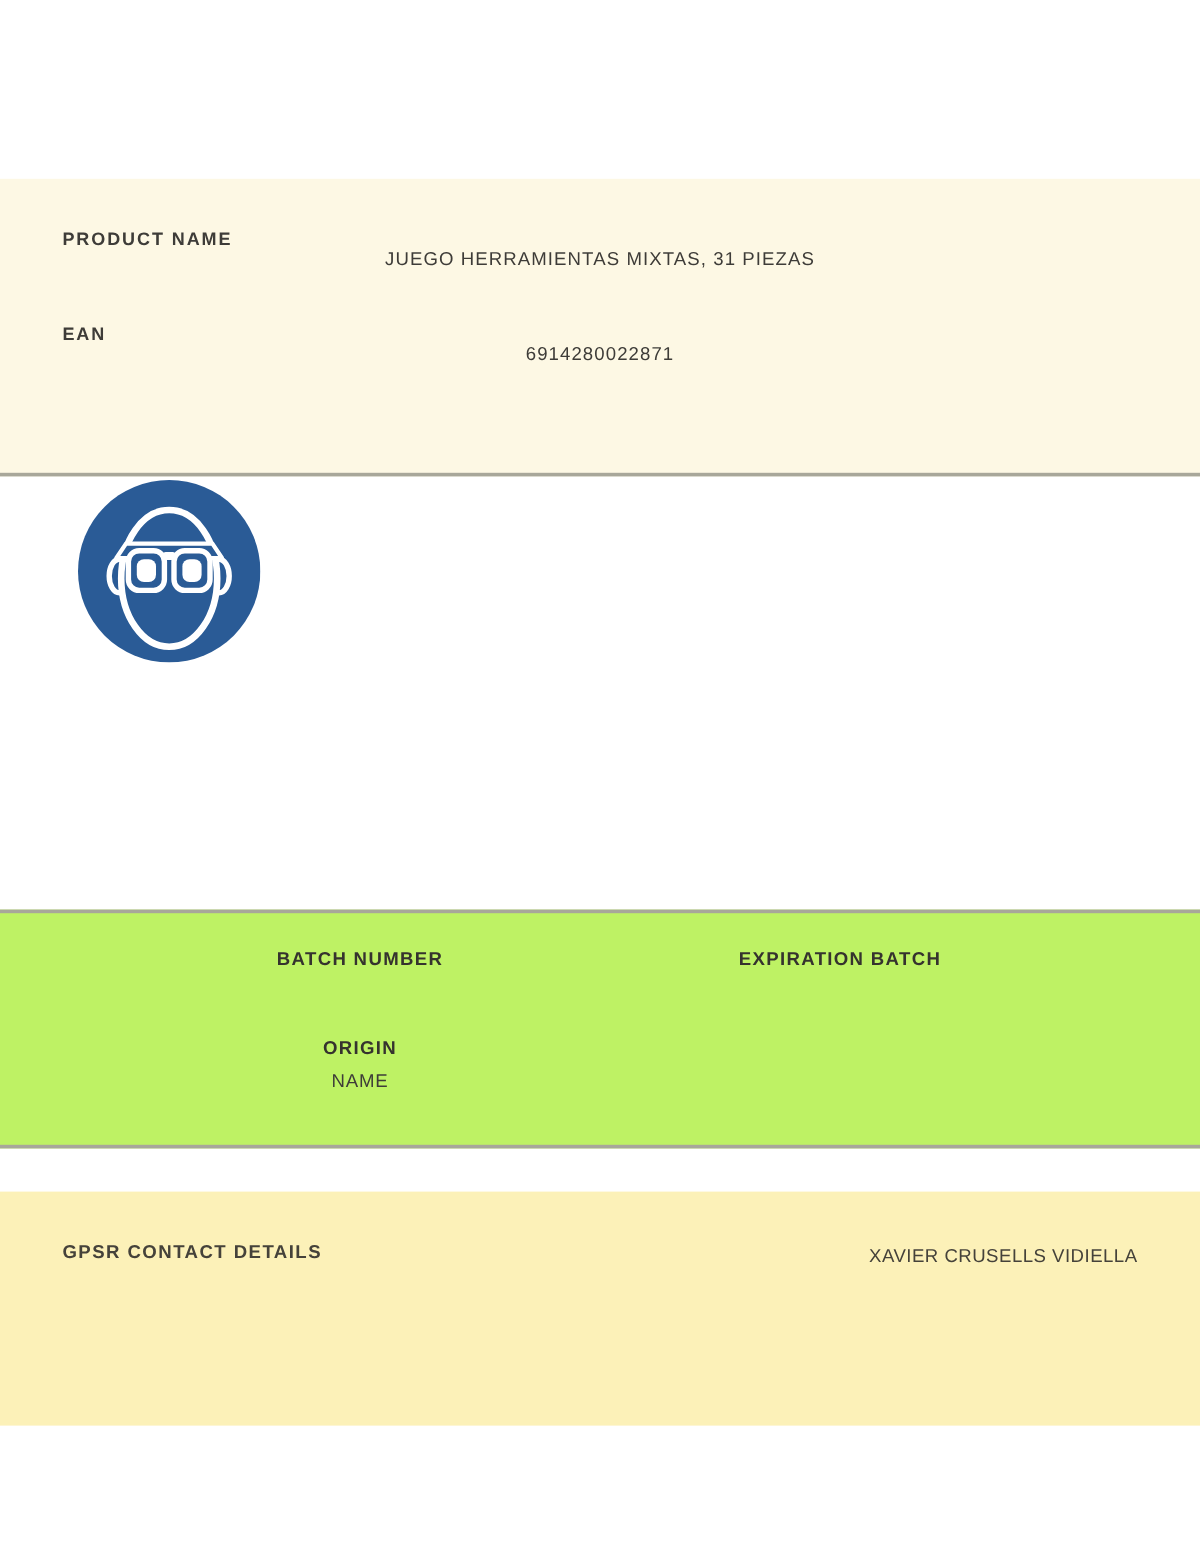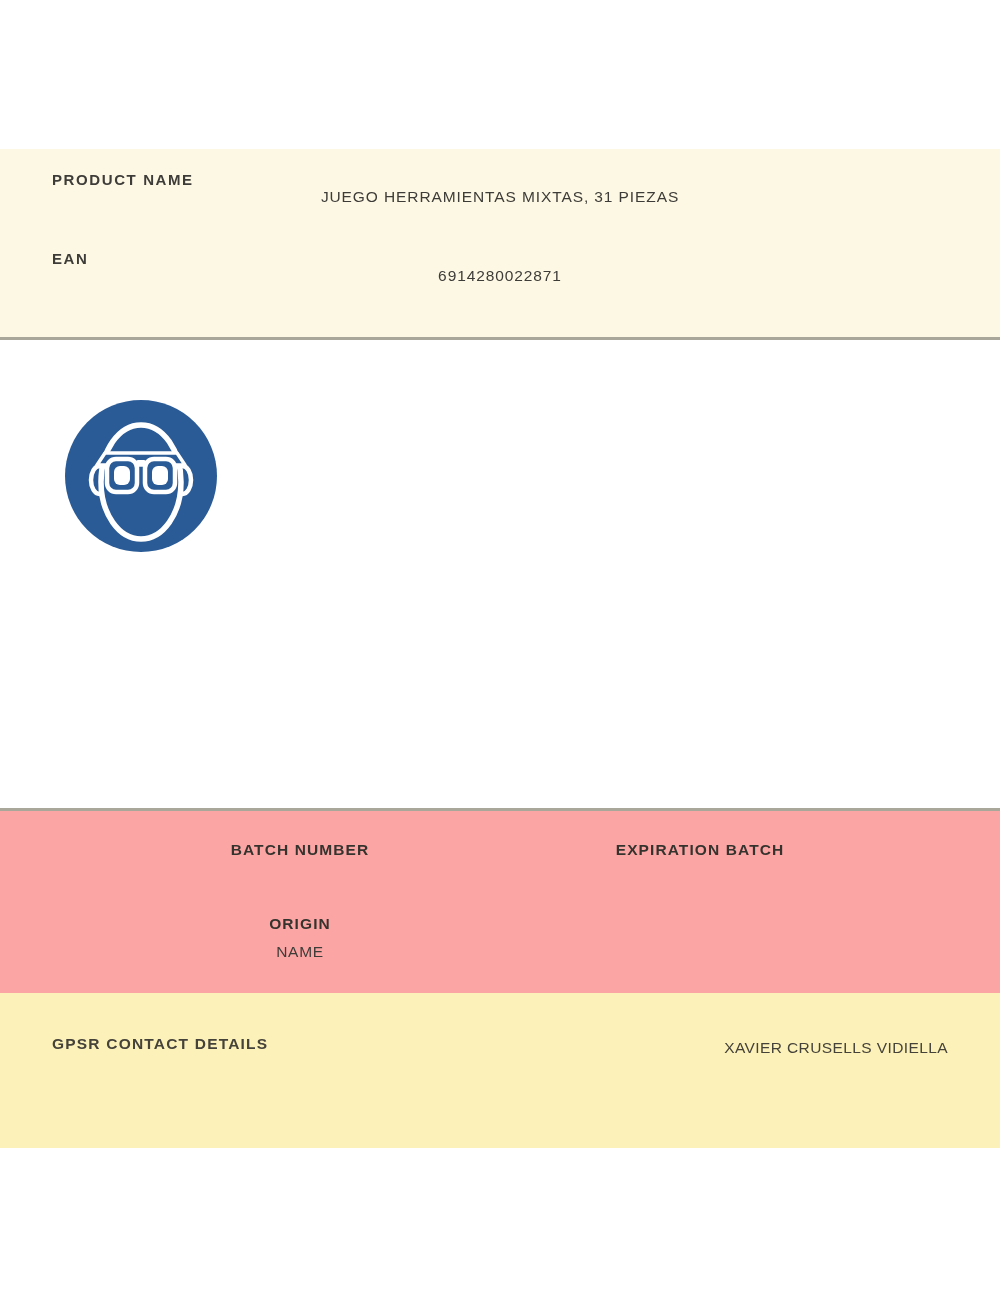--- a/index.html
+++ b/index.html
@@ -9,25 +9,25 @@
     height: 1300px;
     background: #ffffff;
     font-family: "Liberation Sans", sans-serif;
     overflow: hidden;
   }
 
   
   .product-band {
     position: absolute;
     top: 149px; left: 0; right: 0;
-    height: 191px;
+    height: 248px;
     background: #fdf8e4;
     border-bottom: 3px solid #a8a79a;
     box-sizing: border-box;
-    padding: 22px 52px 0 52px;
+    padding: 42px 52px 0 52px;
   }
   .field-label {
     font-weight: bold;
     font-size: 15px;
     letter-spacing: 1.6px;
     color: #3e3c38;
   }
   .field-value {
     font-size: 15.5px;
     letter-spacing: 0.9px;
@@ -41,23 +41,23 @@
   .safety-icon {
     position: absolute;
     top: 400px; left: 65px;
     width: 152px; height: 152px;
   }
   .safety-icon svg { display: block; width: 100%; height: 100%; }
 
   
   .details-band {
     position: absolute;
-    top: 808px; left: 0; right: 0;
+    top: 758px; left: 0; right: 0;
     height: 199px;
-    background: #fca5a5;
+    background: #bef264;
     border-top: 3px solid #a8a79a;
     border-bottom: 3px solid #a8a79a;
     box-sizing: border-box;
   }
   .details-grid { width: 800px; margin: 0 auto; }
   .details-row { display: flex; }
   .details-row.row-1 { margin-top: 30px; }
   .details-row.row-2 { margin-top: 56px; }
   .details-cell { width: 50%; text-align: center; }
   .details-label {
@@ -70,21 +70,21 @@
     font-size: 15.5px;
     letter-spacing: 0.7px;
     color: #3e3c38;
     margin-top: 10px;
   }
 
   
   .gpsr-band {
     position: absolute;
     top: 993px; left: 0; right: 0;
-    height: 155px;
+    height: 195px;
     background: #fcf1b8;
     box-sizing: border-box;
     padding: 41px 52px 0 52px;
     display: flex;
     justify-content: space-between;
     align-items: flex-start;
   }
   .gpsr-heading {
     font-weight: bold;
     font-size: 15.5px;

